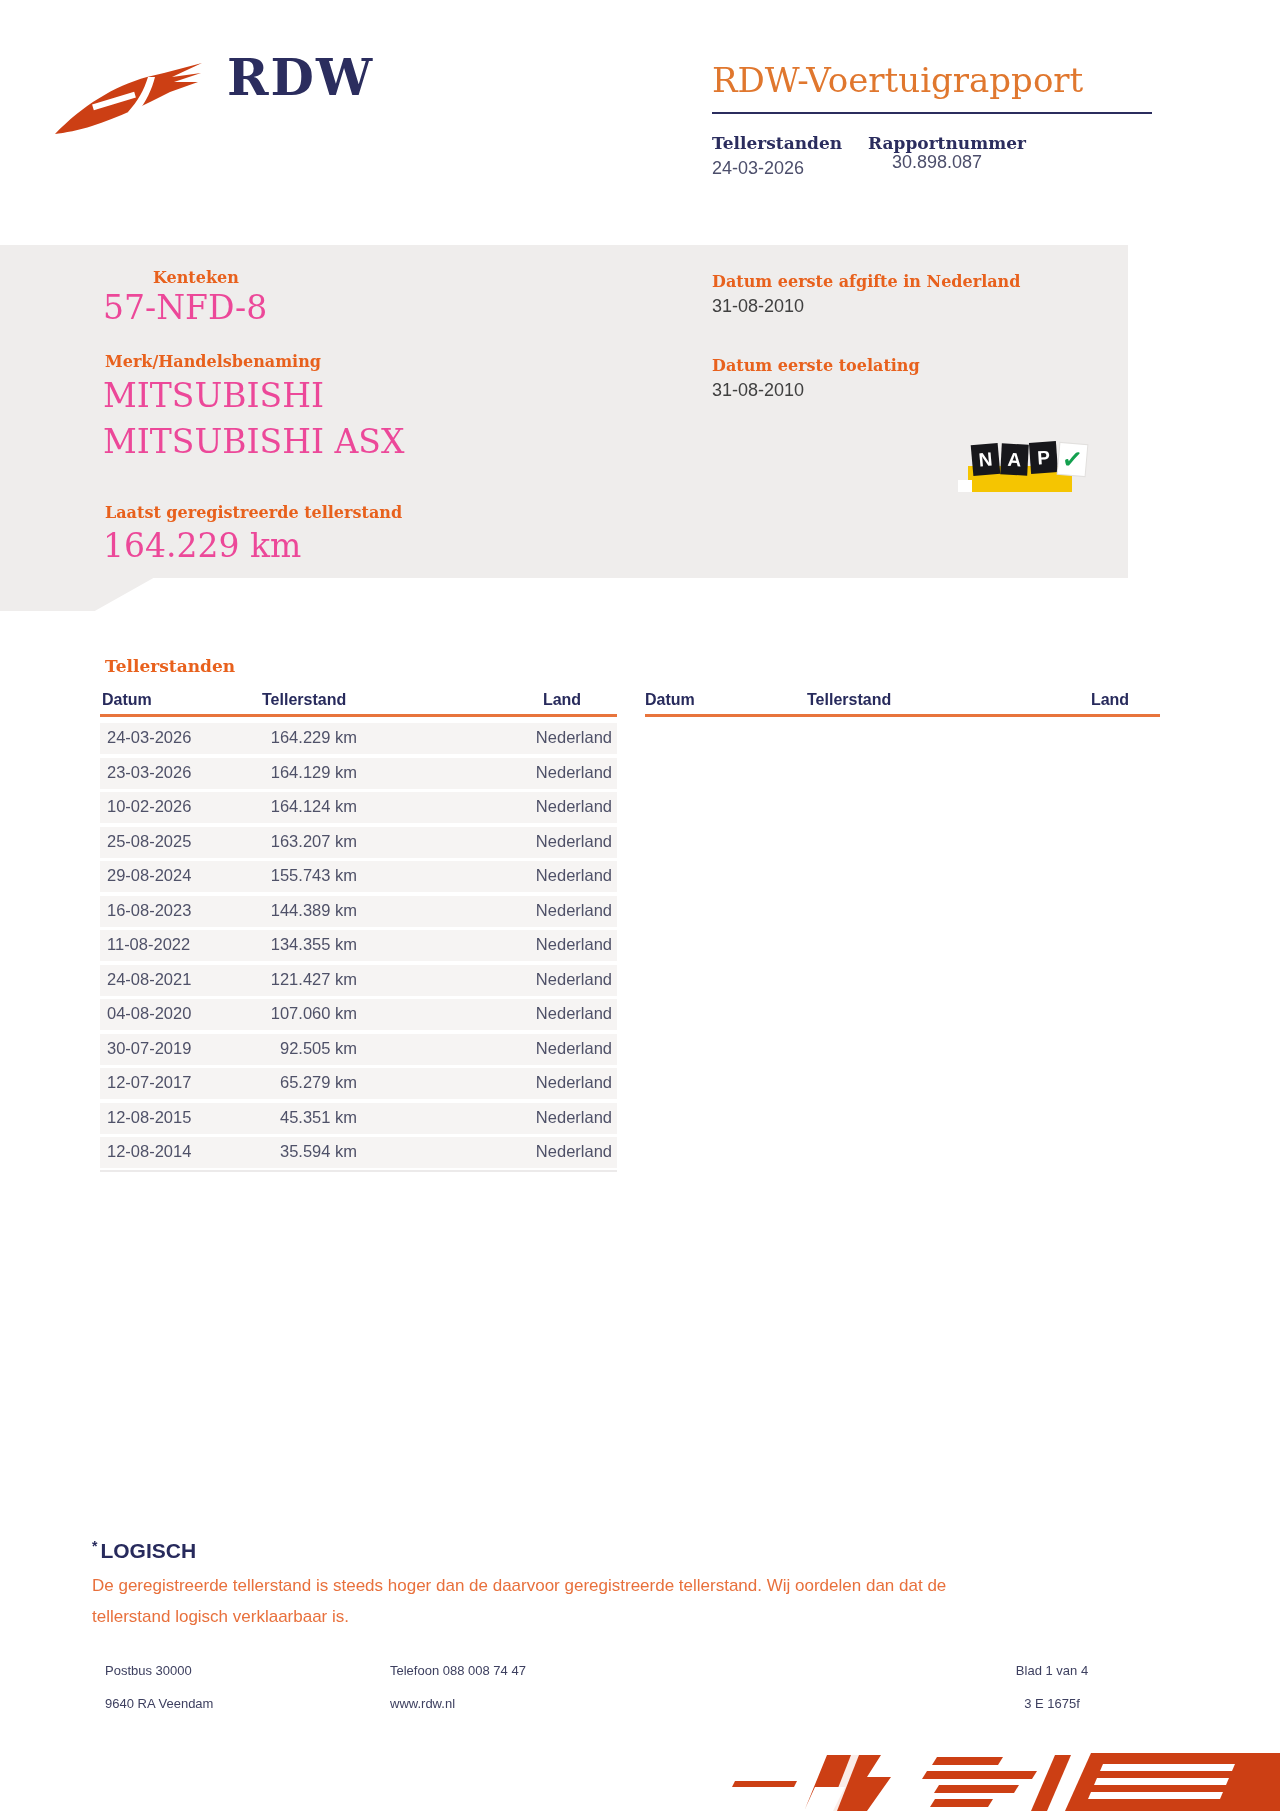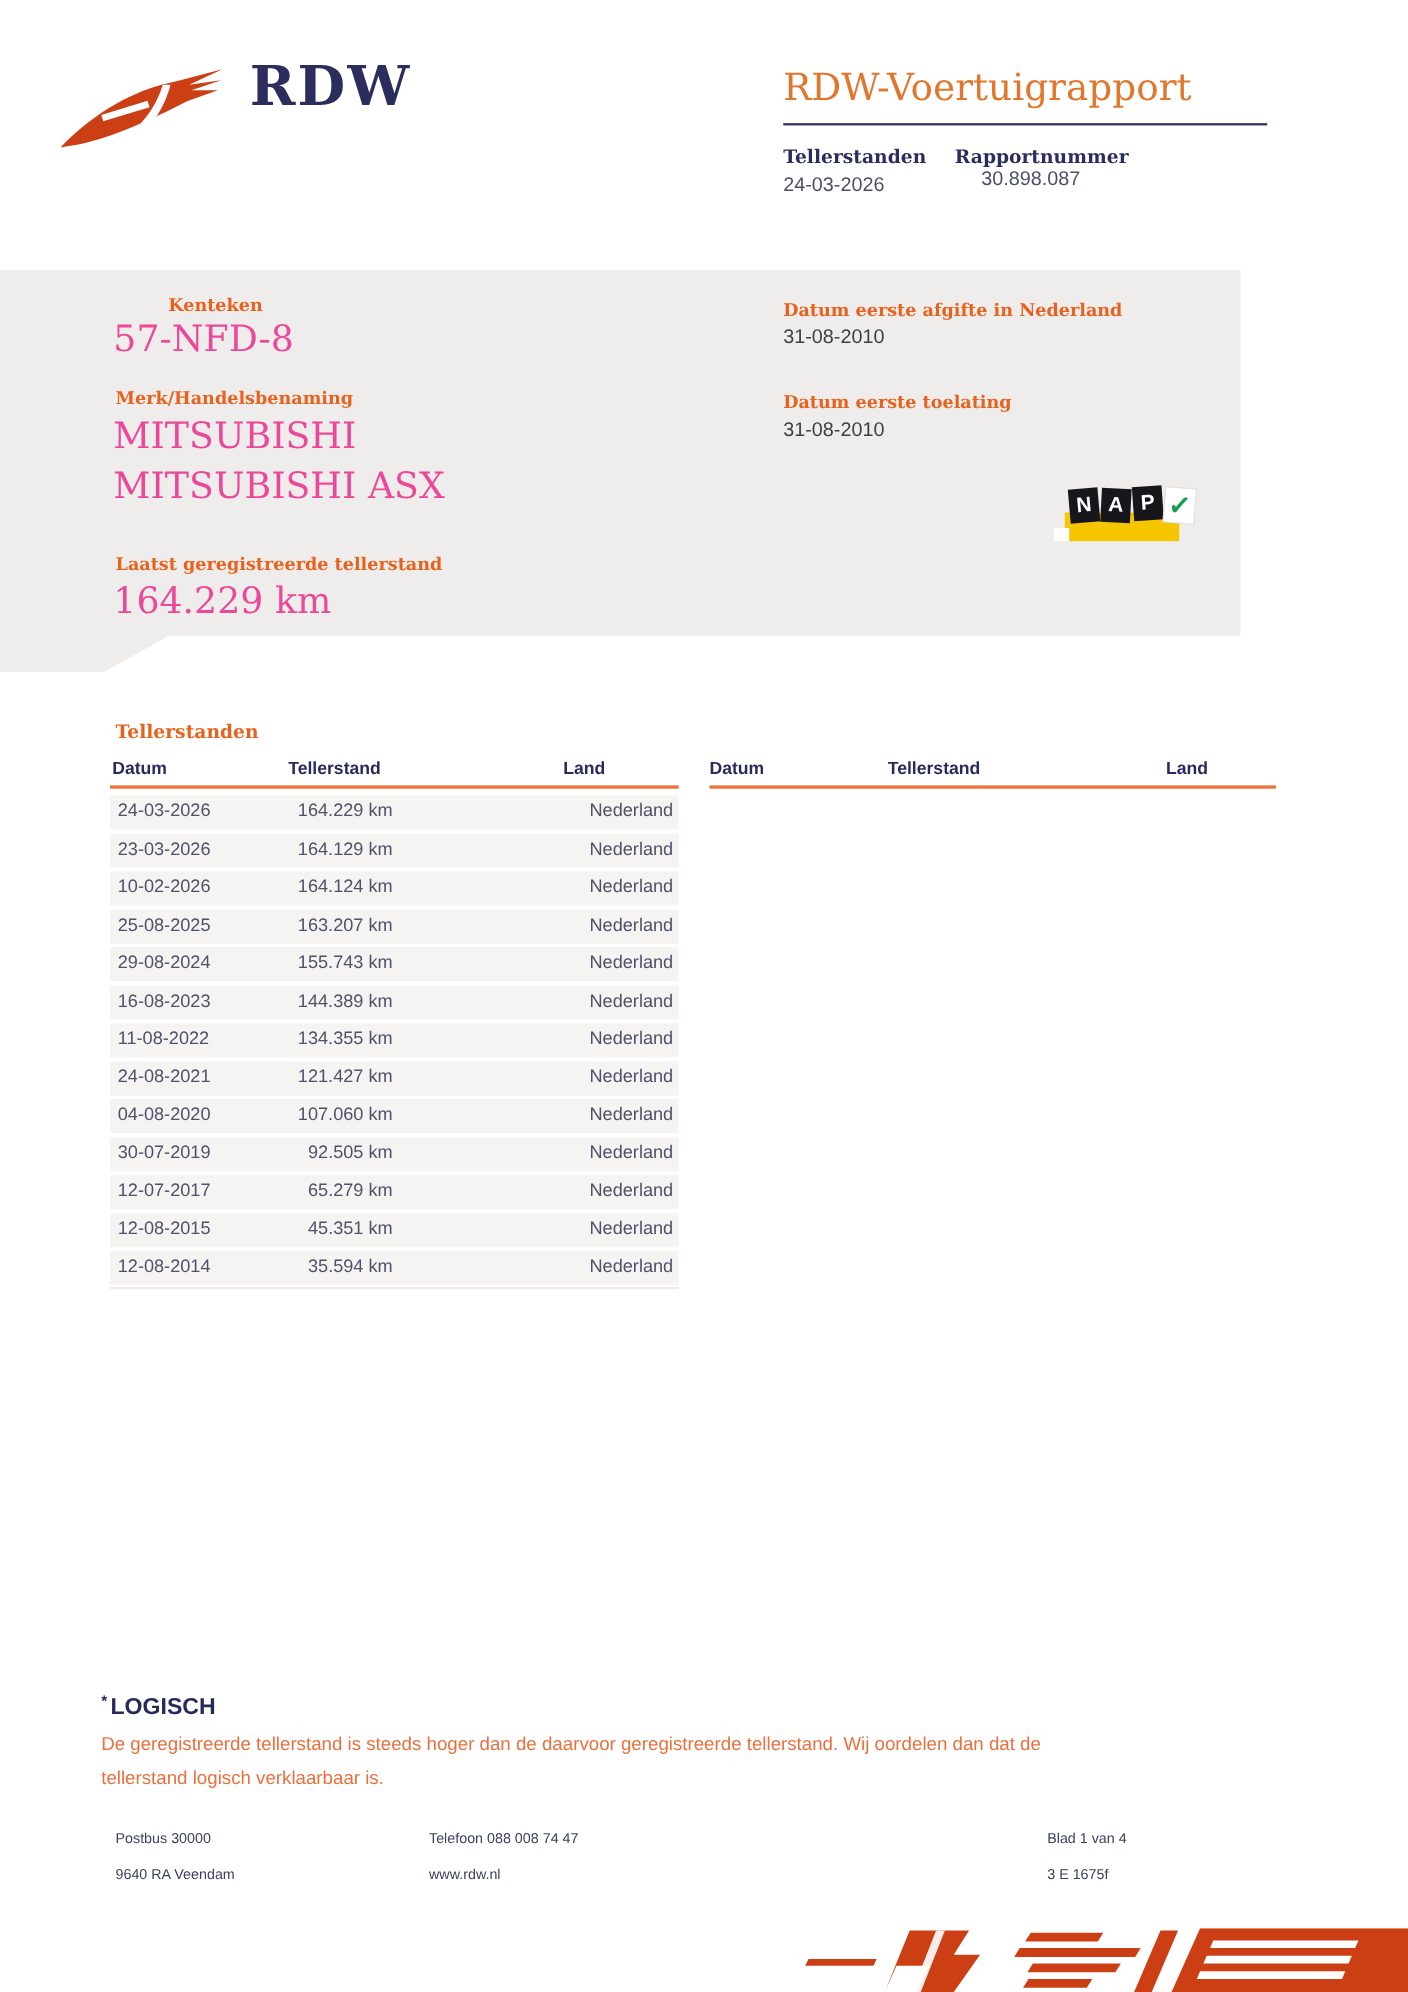--- a/index.html
+++ b/index.html
@@ -92,21 +92,21 @@
     font-size: 21px; font-weight: 800; color: #272a5c;
   }
   .logisch-head .ast { font-size: 14px; vertical-align: 7px; margin-right: 3px; }
   .logisch-text {
     left: 92px; top: 1570px; width: 860px;
     font-size: 17px; line-height: 31px; color: #e8703c;
   }
 
   
   .foot { font-size: 13px; color: #3e4060; white-space: nowrap; }
-  .ra { text-align: left; }
+  .ra { text-align: center; }
 
   
   .logo-swoosh { left: 52px; top: 60px; }
   .bottom-art { left: 655px; top: 1753px; }
 </style>
 </head>
 <body>
 
 <div class="page">
 

